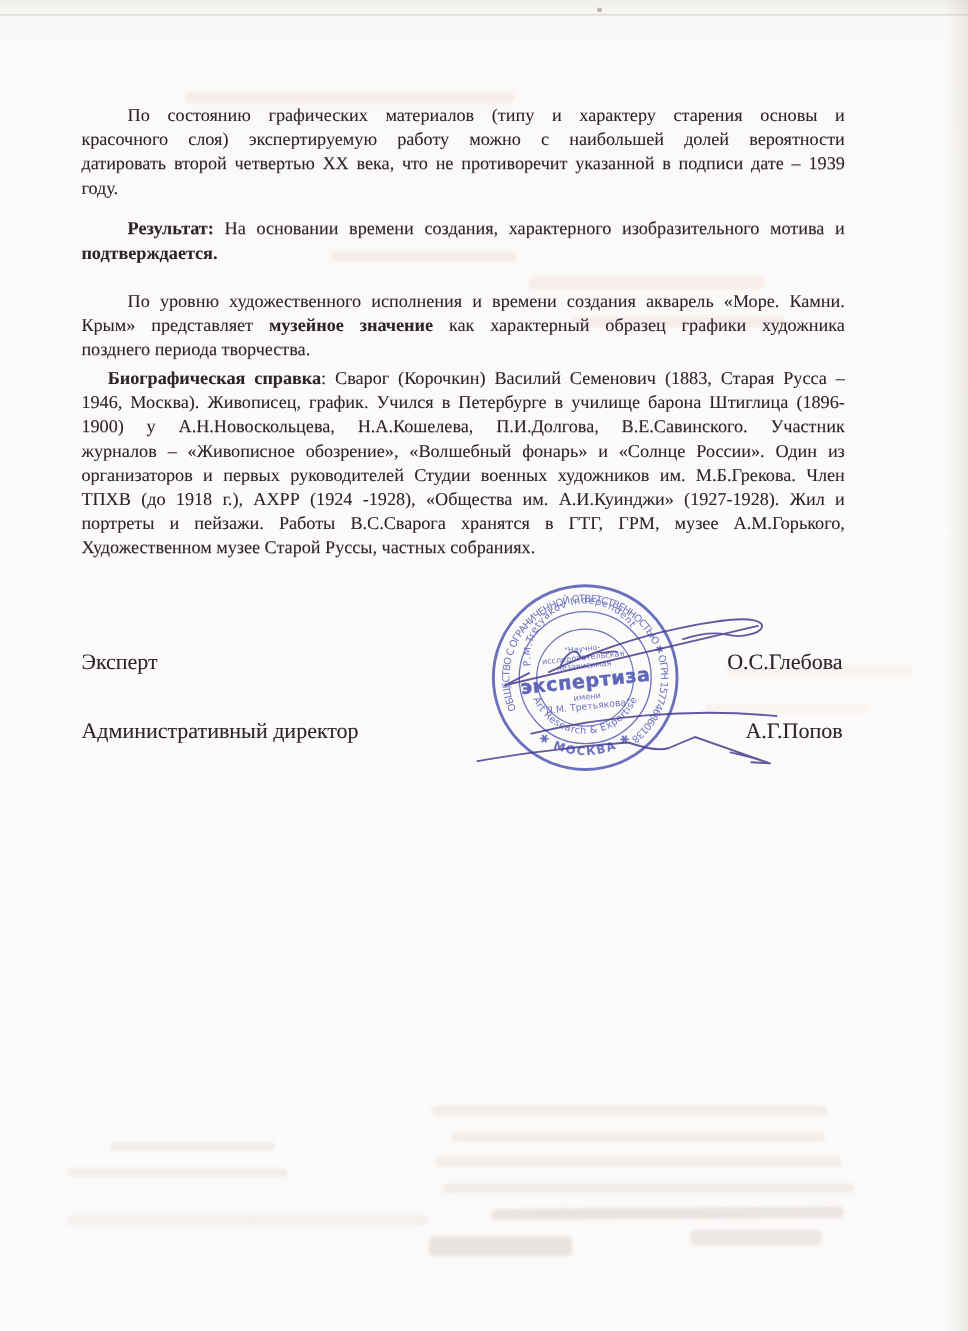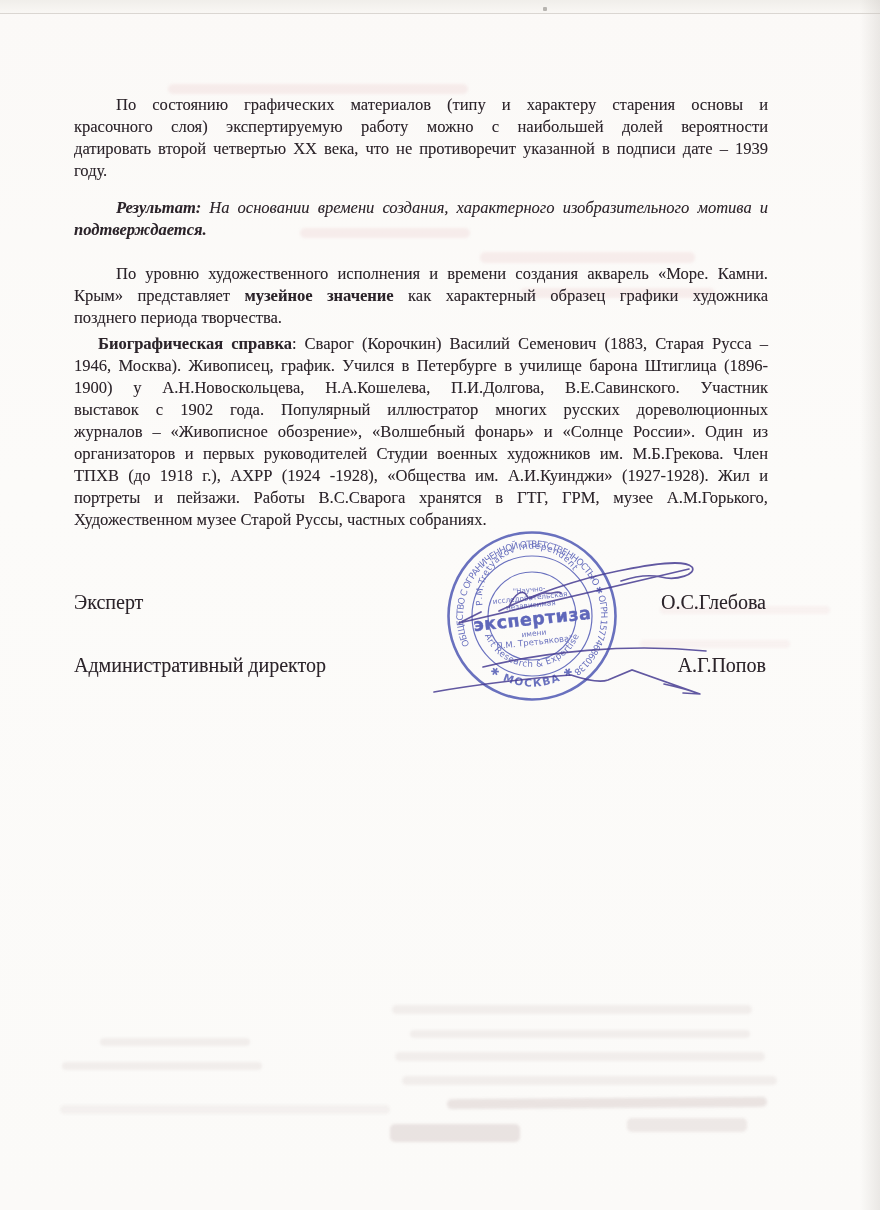--- a/index.html
+++ b/index.html
@@ -70,34 +70,33 @@
   <div class="bleed dark" style="left:390px;top:1124px;width:130px;height:18px;"></div>
   <div class="bleed dark" style="left:627px;top:1118px;width:120px;height:14px;opacity:.8;"></div>
 
   <div class="content-text">
     <div class="para p-ind" style="top:94px;">
         <div class="tline"><span>По состоянию графических материалов (типу и характеру старения основы и</span></div>
         <div class="tline"><span>красочного слоя) экспертируемую работу можно с наибольшей долей вероятности</span></div>
         <div class="tline"><span>датировать второй четвертью XX века, что не противоречит указанной в подписи дате – 1939</span></div>
         <div class="tline last"><span>году.</span></div>
       </div>
-    <div class="para p-ind" style="top:197px;font-style:italic;">
+    <div class="para p-ind" style="top:197px;">
         <div class="tline"><span class="b">Результат:</span><span> На основании времени создания, характерного изобразительного мотива и</span></div>
         <div class="tline last"><span class="b">подтверждается.</span></div>
       </div>
     <div class="para p-ind" style="top:263px;">
         <div class="tline"><span>По уровню художественного исполнения и времени создания акварель «Море. Камни.</span></div>
         <div class="tline"><span>Крым» представляет </span><span class="b">музейное значение</span><span> как характерный образец графики художника</span></div>
         <div class="tline last"><span>позднего периода творчества.</span></div>
       </div>
     <div class="para p-ind2" style="top:333px;">
         <div class="tline"><span class="b">Биографическая справка</span><span>: Сварог (Корочкин) Василий Семенович (1883, Старая Русса –</span></div>
         <div class="tline"><span>1946, Москва). Живописец, график. Учился в Петербурге в училище барона Штиглица (1896-</span></div>
         <div class="tline"><span>1900) у А.Н.Новоскольцева, Н.А.Кошелева, П.И.Долгова, В.Е.Савинского. Участник</span></div>
-        <div class="tline"><span>выставок с 1902 года. Популярный иллюстратор многих русских дореволюционных</span></div>
         <div class="tline"><span>журналов – «Живописное обозрение», «Волшебный фонарь» и «Солнце России». Один из</span></div>
         <div class="tline"><span>организаторов и первых руководителей Студии военных художников им. М.Б.Грекова. Член</span></div>
         <div class="tline"><span>ТПХВ (до 1918 г.), АХРР (1924 -1928), «Общества им. А.И.Куинджи» (1927-1928). Жил и</span></div>
         <div class="tline"><span>портреты и пейзажи. Работы В.С.Сварога хранятся в ГТГ, ГРМ, музее А.М.Горького,</span></div>
         <div class="tline last"><span>Художественном музее Старой Руссы, частных собраниях.</span></div>
       </div>
 
     <div class="sigrow" style="top:591px;">
       <span>Эксперт</span>
       <span>О.С.Глебова</span>

